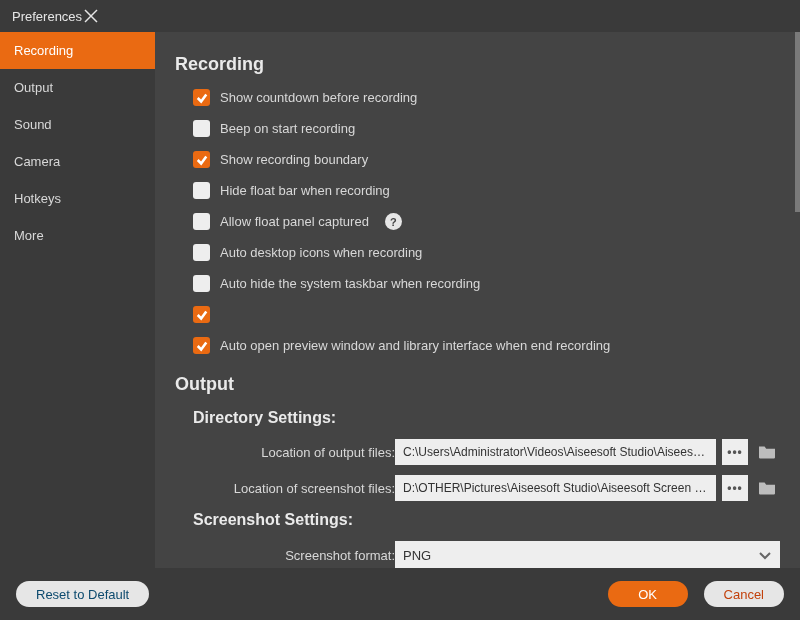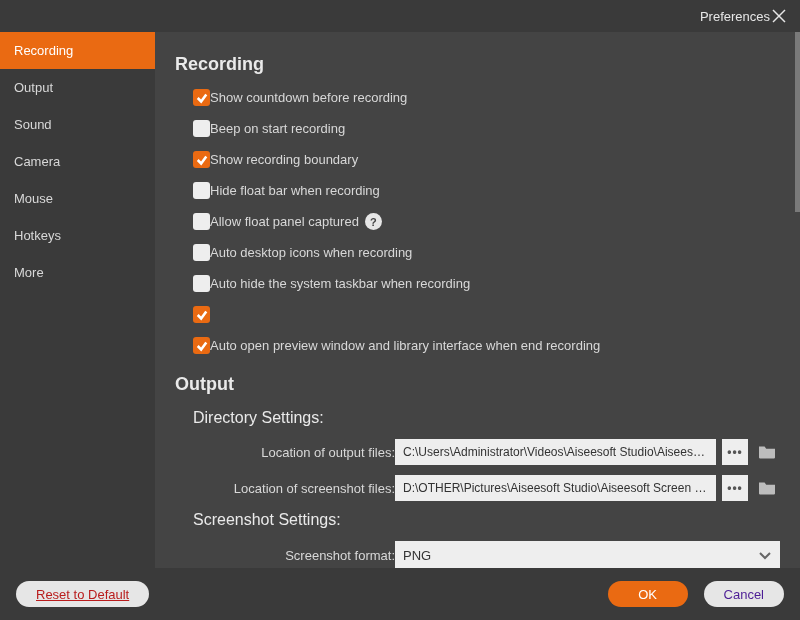--- a/index.html
+++ b/index.html
@@ -1,50 +1,50 @@
 <!DOCTYPE html>
 <html><head>
 <meta charset="utf-8">
 <style>
   * { box-sizing: border-box; margin: 0; padding: 0; font-family: "Segoe UI", Arial, sans-serif; }
   body { background: #3a3a3a; color: #d8d8d8; width: 800px; height: 620px; overflow: hidden; display: flex; flex-direction: column; }
-  .titlebar { height: 32px; background: #3a3a3a; display: flex; align-items: center; justify-content: flex-end; padding: 0 12px; font-size: 13px; color: #e6e6e6; }
+  .titlebar { height: 32px; background: #3a3a3a; display: flex; align-items: center; justify-content: flex-start; padding: 0 12px; font-size: 13px; color: #e6e6e6; }
   .close-btn { width: 18px; height: 18px; display:flex;align-items:center;justify-content:center;cursor:pointer;color:#e6e6e6;}
   .close-btn svg{width:14px;height:14px;stroke:#e6e6e6;stroke-width:1.5;}
   .body-area { flex:1; display:flex; background:#3a3a3a; overflow:hidden;}
   .sidebar { width: 155px; background:#3a3a3a; display:flex;flex-direction:column; }
   .sidebar-item { height:37px; display:flex; align-items:center; padding-left:14px; font-size:13px; color:#d8d8d8; cursor:pointer;}
   .sidebar-item.active { background:#ea6a12; color:#fff; }
   .main { flex:1; background:#444444; padding:18px 20px 10px 20px; overflow-y:auto; position:relative;}
   .main::-webkit-scrollbar{width:6px;}
   .main::-webkit-scrollbar-thumb{background:#6a6a6a;}
   .scroll-indicator{position:absolute;right:0;top:0;width:5px;height:180px;background:#7a7a7a;}
   h2.section-title { font-size:18px; font-weight:600; color:#eaeaea; margin-bottom:14px; margin-top:4px;}
-  h3.sub-title { font-size:16px; font-weight:400; color:#eaeaea; margin:10px 0 12px 18px;}
+  h3.sub-title { font-size:16px; font-weight:700; color:#eaeaea; margin:10px 0 12px 18px;}
   .checks { margin-left:18px; display:flex; flex-direction:column; gap:14px; margin-bottom:20px;}
-  .check-row { display:flex; align-items:center; font-size:13px; color:#d8d8d8;}
+  .check-row { display:flex; align-items:center; gap:10px; font-size:13px; color:#d8d8d8;}
   .checkbox { width:17px;height:17px;border-radius:3px;display:flex;align-items:center;justify-content:center;cursor:pointer;flex-shrink:0;}
   .checkbox.checked{background:#ea6a12;}
   .checkbox.unchecked{background:#eeeeee;}
   .checkbox.checked svg{width:12px;height:12px;stroke:#fff;stroke-width:3;fill:none;}
   .help-icon{width:17px;height:17px;border-radius:50%;background:#e6e6e6;color:#444;display:flex;align-items:center;justify-content:center;font-size:11px;font-weight:bold;margin-left:6px;cursor:pointer;}
   .field-row{display:flex;align-items:center;margin:5px 0 10px 0;}
   .field-label{width:220px;text-align:right;font-size:13px;color:#d8d8d8;}
   .text-input{flex:1;height:26px;background:#eeeeee;color:#333;font-size:12px;padding:0 8px;border:none;outline:none;overflow:hidden;white-space:nowrap;text-overflow:ellipsis;}
   .icon-btn{width:26px;height:26px;margin-left:6px;background:#eeeeee;display:flex;align-items:center;justify-content:center;cursor:pointer;color:#555;}
   .icon-btn.dots{font-weight:bold;letter-spacing:1px;font-size:12px;}
   .icon-btn.folder{background:transparent;}
   .icon-btn.folder svg{width:20px;height:16px;fill:#bdbdbd;}
   .select-wrap{flex:1;height:28px;background:#eeeeee;display:flex;align-items:center;justify-content:space-between;padding:0 8px;color:#333;font-size:13px;cursor:pointer;}
   .select-wrap svg{width:14px;height:14px;stroke:#666;stroke-width:2;fill:none;}
   .footer{height:52px;background:#3a3a3a;display:flex;align-items:center;justify-content:space-between;padding:0 16px;}
   .pill-btn{height:26px;padding:0 20px;border-radius:13px;font-size:13px;display:flex;align-items:center;justify-content:center;cursor:pointer;border:none;}
-  .btn-reset{background:#e6e6e6;color:#b91c1c;text-decoration:underline;}
+  .btn-reset{background:#e6e6e6;color:#0c4a6e;}
   .btn-ok{background:#ea6a12;color:#fff;min-width:80px;}
-  .btn-cancel{background:#e6e6e6;color:#4c1d95;min-width:80px;text-align:right;}
+  .btn-cancel{background:#e6e6e6;color:#c2410c;min-width:80px;text-align:right;}
   .footer-right{display:flex;gap:16px;}
 </style>
 </head>
 <body>
 
 <div class="titlebar">
   <span>Preferences</span>
   <div class="close-btn">
     <svg viewBox="0 0 14 14">
         <line x1="1" y1="1" x2="13" y2="13"></line>
@@ -59,23 +59,20 @@
         <span>Recording</span>
       </div>
     <div class="sidebar-item">
         <span>Output</span>
       </div>
     <div class="sidebar-item">
         <span>Sound</span>
       </div>
     <div class="sidebar-item">
         <span>Camera</span>
-      </div>
-    <div class="sidebar-item">
-        <span>Mouse</span>
       </div>
     <div class="sidebar-item">
         <span>Hotkeys</span>
       </div>
     <div class="sidebar-item">
         <span>More</span>
       </div>
   </div>
 
   <div class="main">

